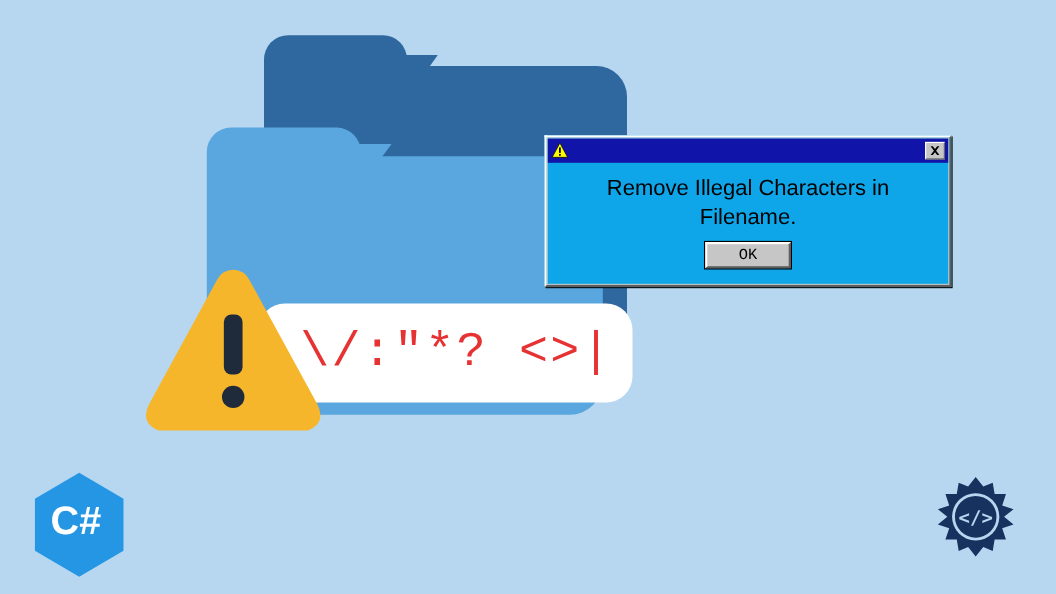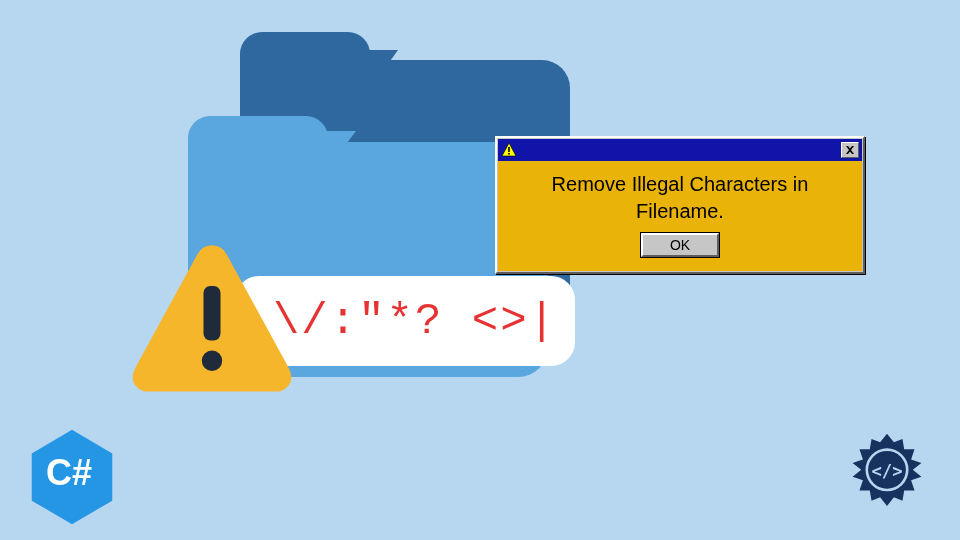--- a/index.html
+++ b/index.html
@@ -96,23 +96,23 @@
       left: 127px;
       top: 235px;
       width: 170px;
       height: 170px;
     }
     .warning svg { width: 100%; height: 100%; }
     
     .dialog {
       position: absolute;
       left: 495px;
-      top: 136px;
+      top: 123px;
       width: 370px;
-      background: #eab308;
+      background: #0ea5e9;
       border: 2px solid #fff;
       border-right-color: #5e5e5e;
       border-bottom-color: #5e5e5e;
       box-shadow: 1px 1px 0 #000;
     }
     .dialog-inner {
       border: 1px solid #c6c6c6;
     }
     .titlebar {
       height: 22px;
@@ -153,21 +153,21 @@
     }
     .dialog-button {
       display: inline-block;
       min-width: 78px;
       padding: 2px 6px;
       background: #c6c6c6;
       border: 2px solid #fff;
       border-right-color: #5e5e5e;
       border-bottom-color: #5e5e5e;
       outline: 1px solid #000;
-      font-family: Liberation Sans, sans-serif;
+      font-family: Liberation Mono, monospace;
       font-size: 14px;
       color: #000;
       cursor: pointer;
     }
     
     .csharp-badge {
       position: absolute;
       left: 28px;
       top: 428px;
       width: 88px;

